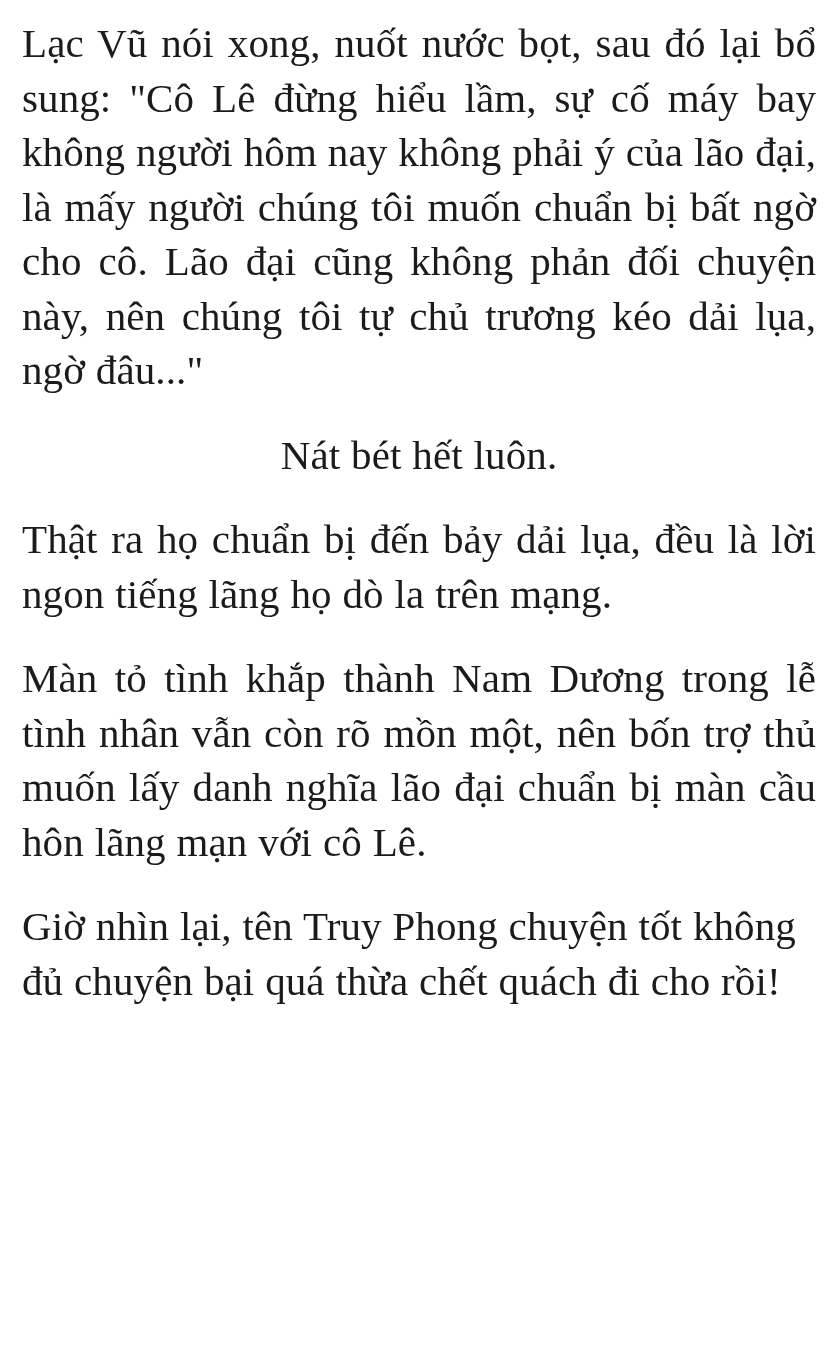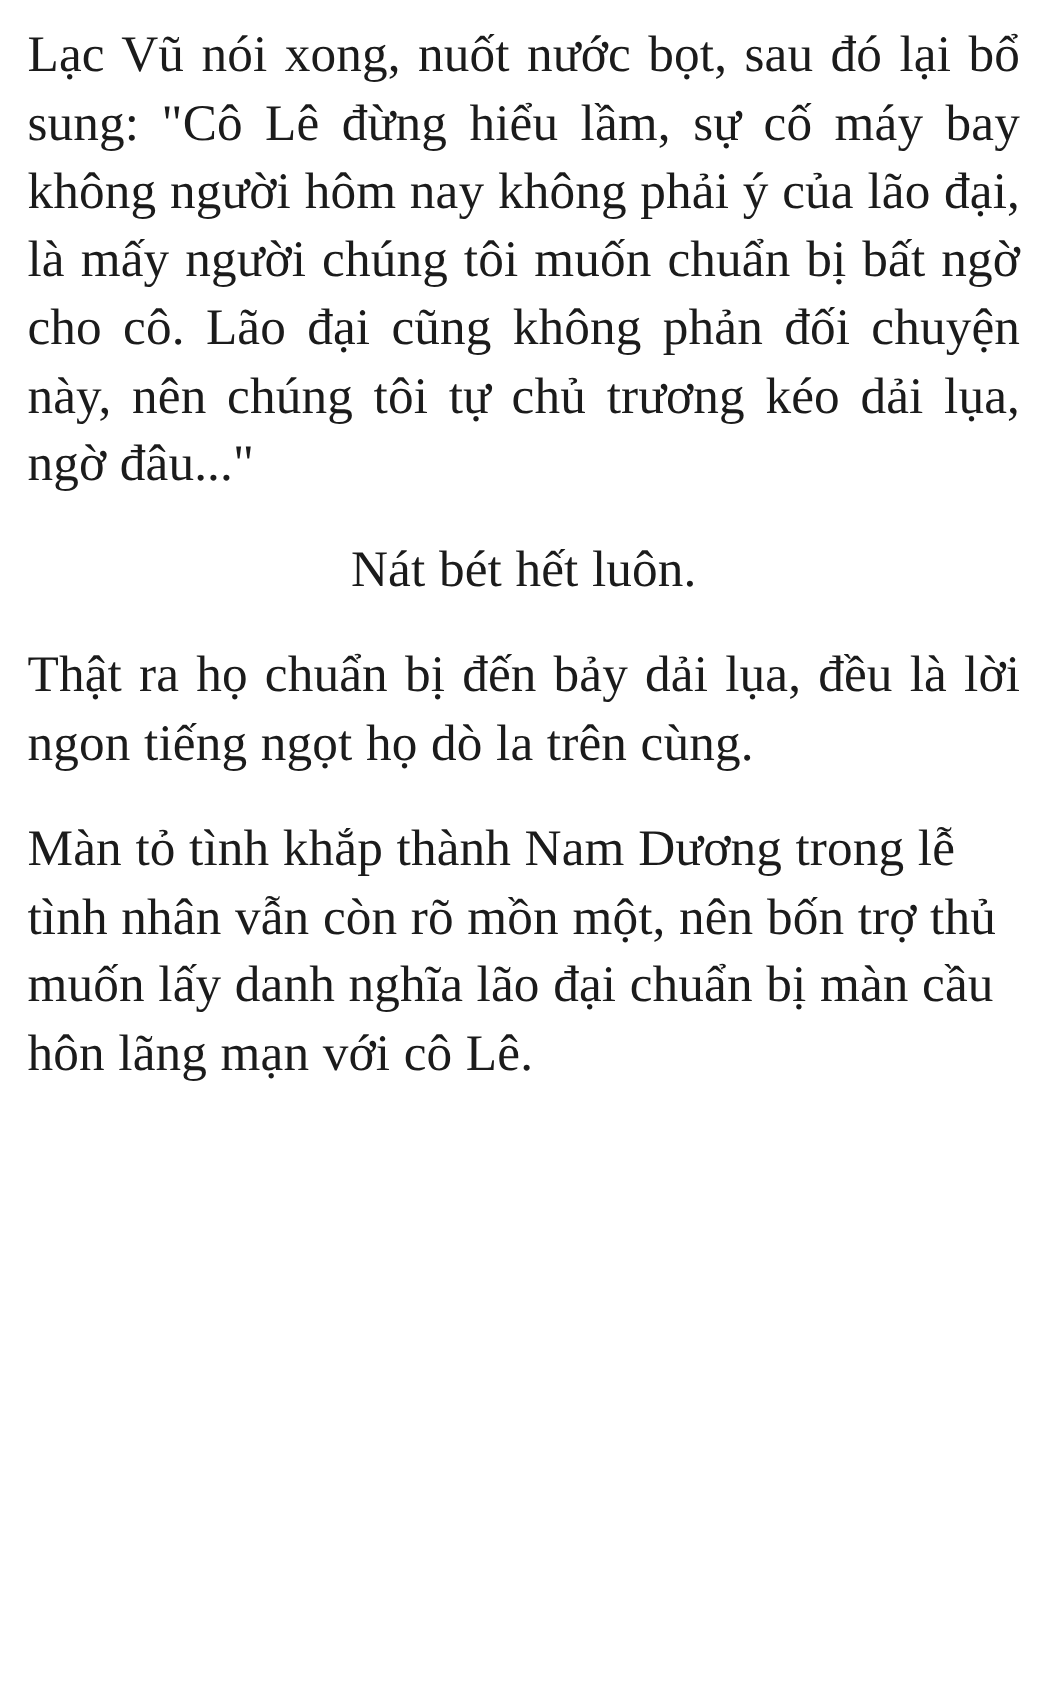--- a/index.html
+++ b/index.html
@@ -40,18 +40,19 @@
 </head>
 <body>
 
 <div class="reader">
 
   <p class="para">Lạc Vũ nói xong, nuốt nước bọt, sau đó lại bổ sung: "Cô Lê đừng hiểu lầm, sự cố máy bay không người hôm nay không phải ý của lão đại, là mấy người chúng tôi muốn chuẩn bị bất ngờ cho cô. Lão đại cũng không phản đối chuyện này, nên chúng tôi tự chủ trương kéo dải lụa, ngờ đâu..."</p>
 
 
   <p class="para nojustify">Nát bét hết luôn.</p>
 
-  <p class="para">Thật ra họ chuẩn bị đến bảy dải lụa, đều là lời ngon tiếng ngọt họ dò la trên cùng.</p>
+  <p class="para">Thật ra họ chuẩn bị đến bảy dải lụa, đều là lời ngon tiếng lãng họ dò la trên mạng.</p>
 
   <p class="para">Màn tỏ tình khắp thành Nam Dương trong lễ tình nhân vẫn còn rõ mồn một, nên bốn trợ thủ muốn lấy danh nghĩa lão đại chuẩn bị màn cầu hôn lãng mạn với cô Lê.</p>
 
+  <p class="para">Giờ nhìn lại, tên Truy Phong chuyện tốt không đủ chuyện bại quá thừa chết quách đi cho rồi!</p>
 
 </div>
 
 </body></html>

